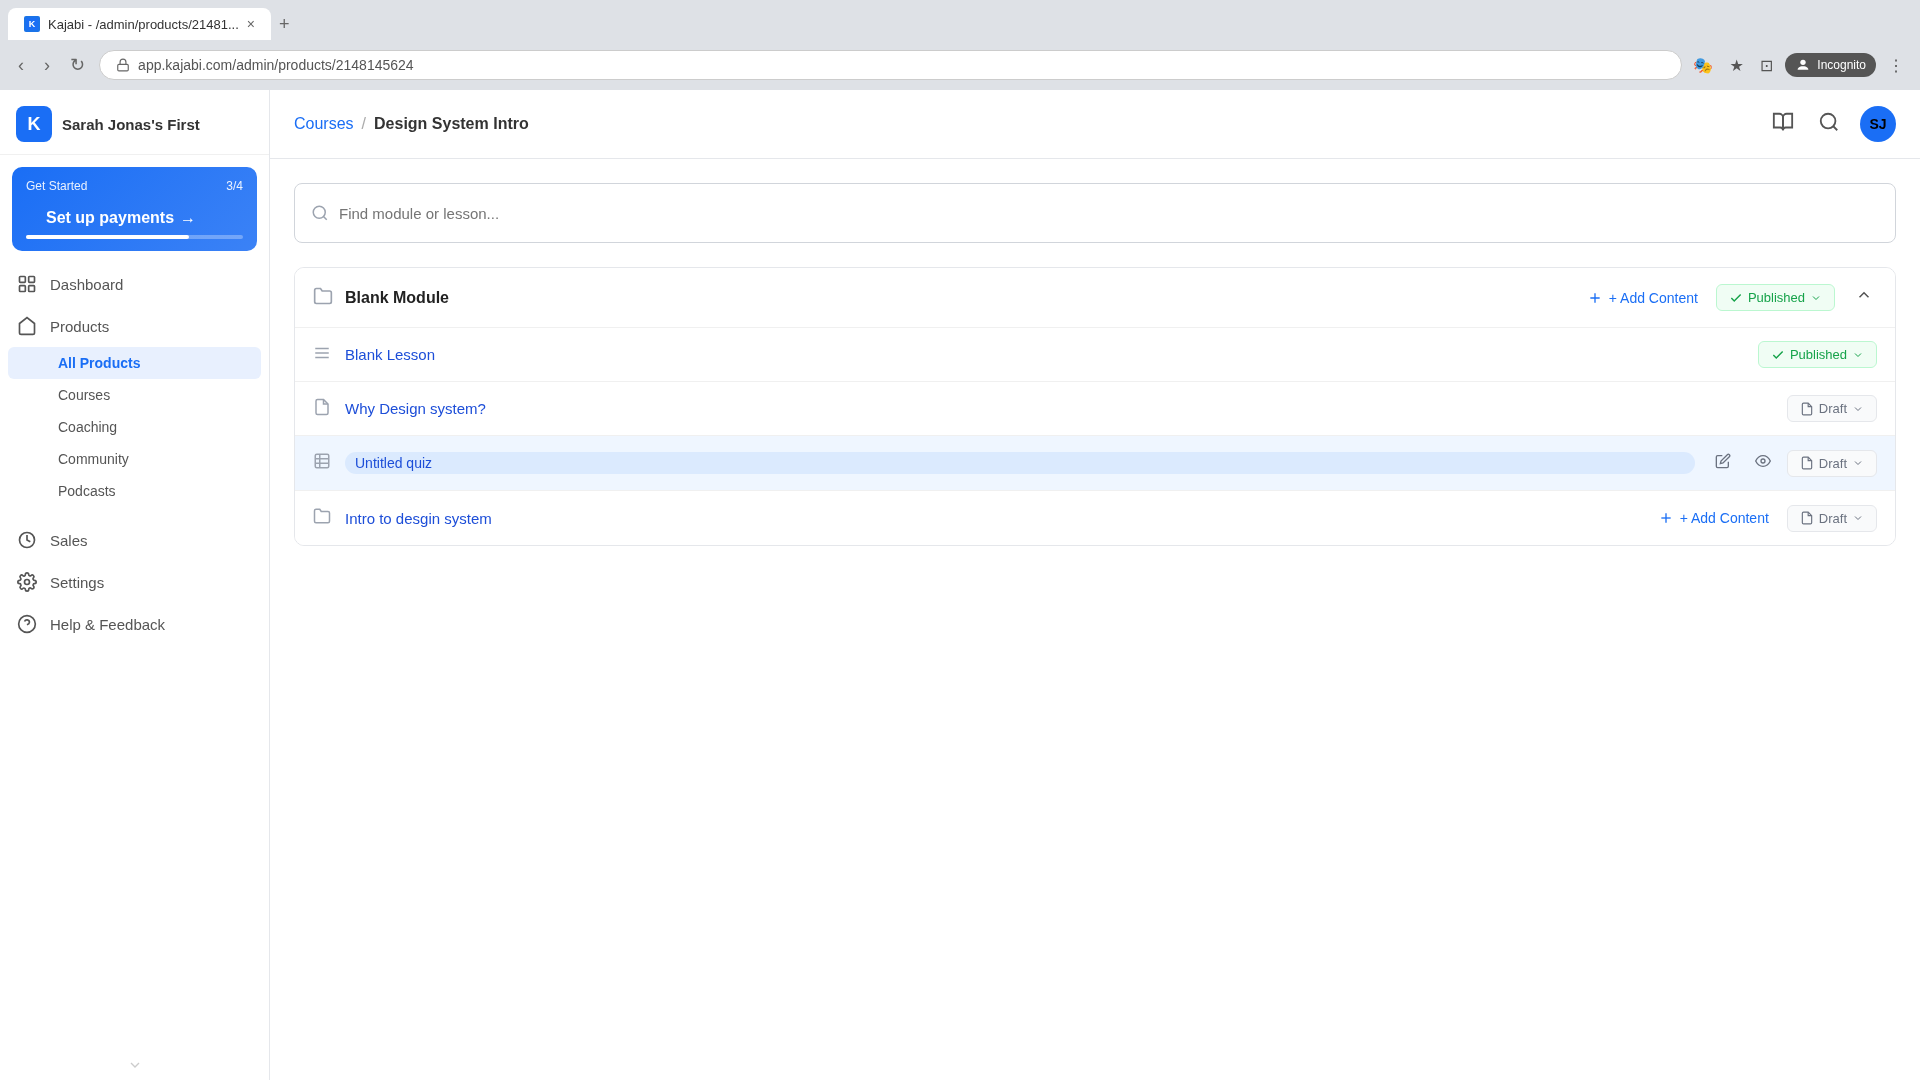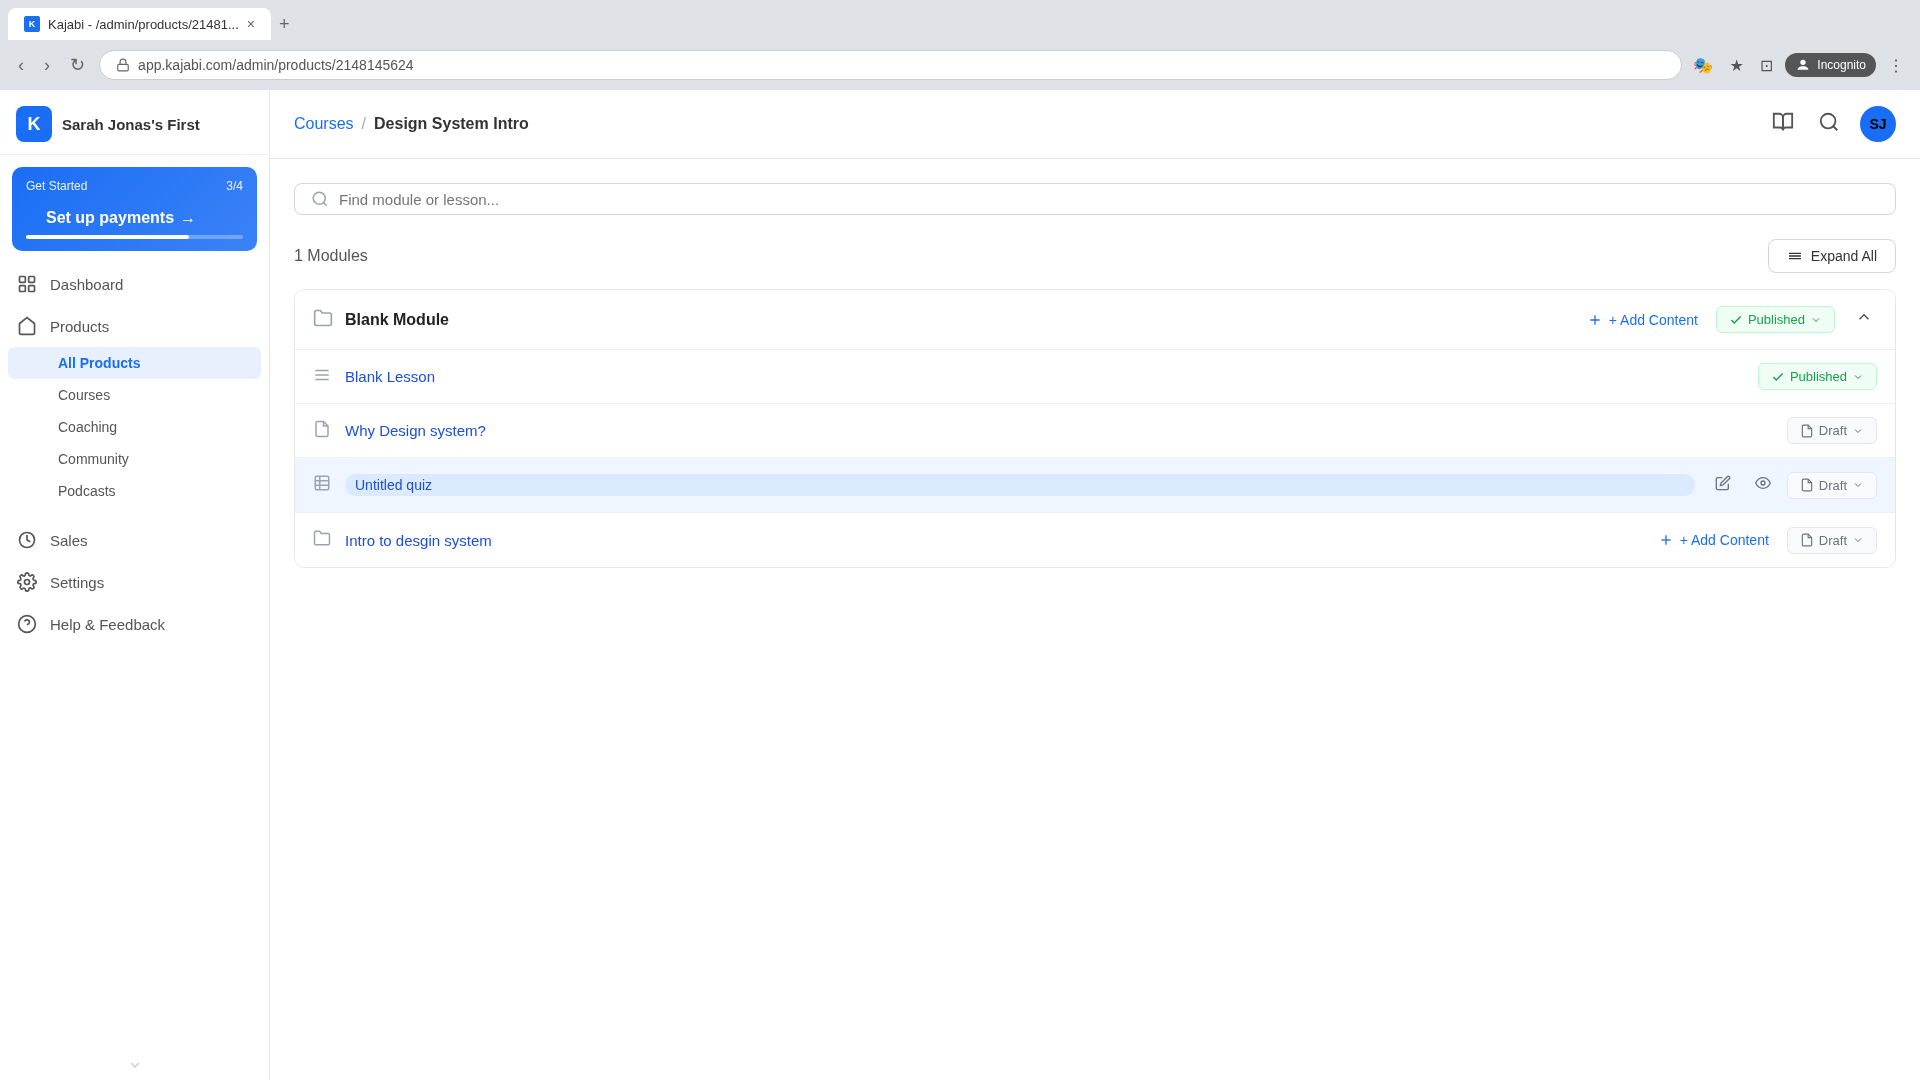--- a/index.html
+++ b/index.html
@@ -52,21 +52,21 @@
     .breadcrumb-link { color: #1a6ef5; cursor: pointer; font-weight: 500; }
     .breadcrumb-sep { color: #aaa; }
     .breadcrumb-current { color: #333; font-weight: 600; }
     .top-bar-actions { display: flex; align-items: center; gap: 16px; }
     .top-icon-btn { background: none; border: none; cursor: pointer; color: #555; font-size: 20px; padding: 4px; border-radius: 6px; }
     .avatar { width: 36px; height: 36px; background: #1a6ef5; border-radius: 50%; display: flex; align-items: center; justify-content: center; color: #000000; font-weight: 600; font-size: 14px; cursor: pointer; }
 
     .content-area { flex: 1; overflow-y: auto; padding: 24px; }
 
     
-    .search-bar { display: flex; align-items: center; gap: 10px; background: #fff; border: 1.5px solid #d1d5db; border-radius: 8px; padding: 6px 16px; margin-bottom: 24px; }
+    .search-bar { display: flex; align-items: center; gap: 10px; background: #fff; border: 1.5px solid #d1d5db; border-radius: 8px; padding: 20px 16px; margin-bottom: 24px; }
     .search-bar svg { color: #9ca3af; flex-shrink: 0; }
     .search-bar input { border: none; outline: none; flex: 1; font-size: 15px; color: #333; background: transparent; }
 
     
     .modules-header { display: flex; align-items: center; justify-content: space-between; margin-bottom: 16px; }
     .modules-count { font-size: 16px; color: #555; }
     .expand-all-btn { display: flex; align-items: center; gap: 8px; background: #fff; border: 1.5px solid #d1d5db; border-radius: 8px; padding: 8px 18px; font-size: 14px; font-weight: 500; color: #333; cursor: pointer; }
 
     
     .module-card { border: 1.5px solid #e5e7eb; border-radius: 10px; overflow: hidden; }
@@ -254,29 +254,20 @@
     <div class="content-area">
 
       <div class="search-bar">
         <svg width="18" height="18" viewBox="0 0 24 24" fill="none" stroke="#9ca3af" stroke-width="2">
             <circle cx="11" cy="11" r="8"></circle>
             <path d="M21 21l-4.35-4.35"></path>
           </svg>
         <input type="text" placeholder="Find module or lesson..." style="">
       </div>
 
-      <div class="modules-header">
-        <span class="modules-count">1 Modules</span>
-        <button class="expand-all-btn">
-          <svg width="16" height="16" viewBox="0 0 24 24" fill="none" stroke="currentColor" stroke-width="2">
-              <path d="M3 8h18M3 12h18M3 16h18"></path>
-            </svg>
-          <span>Expand All</span>
-        </button>
-      </div>
 
       <div class="module-card">
 
         <div class="module-row">
           <div class="module-icon">
             <svg width="20" height="20" viewBox="0 0 24 24" fill="none" stroke="currentColor" stroke-width="2">
                 <path d="M22 19a2 2 0 01-2 2H4a2 2 0 01-2-2V5a2 2 0 012-2h5l2 3h9a2 2 0 012 2z"></path>
               </svg>
           </div>
           <span class="module-title">Blank Module</span>

